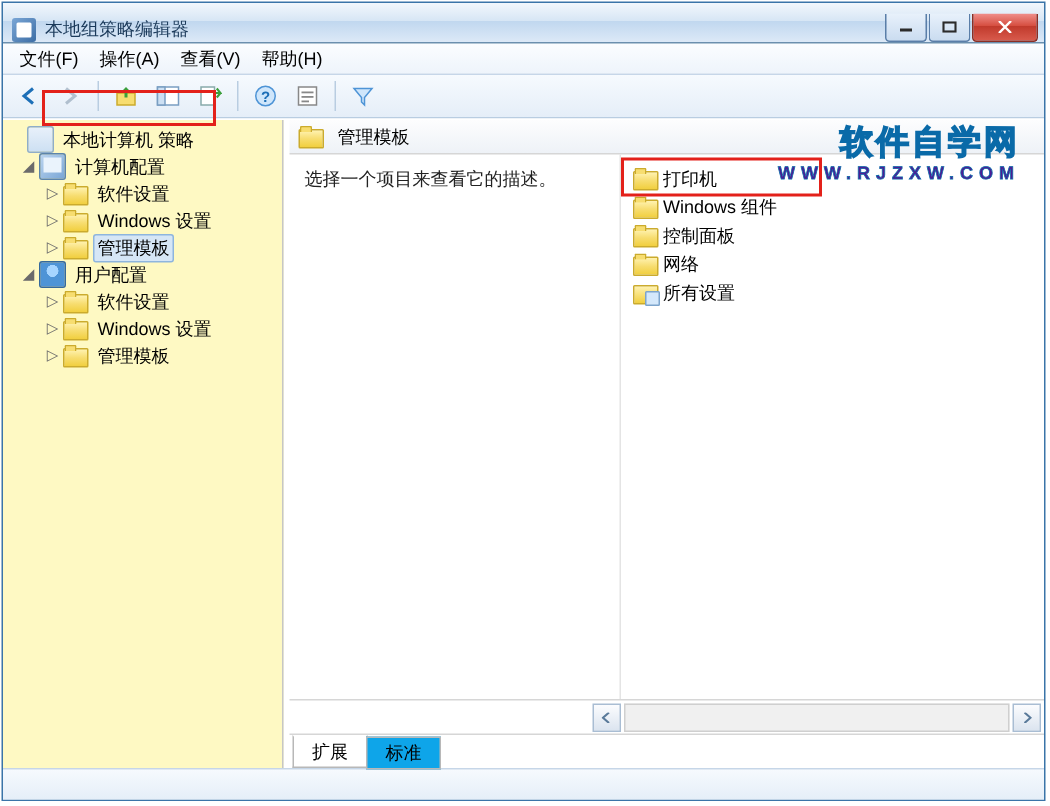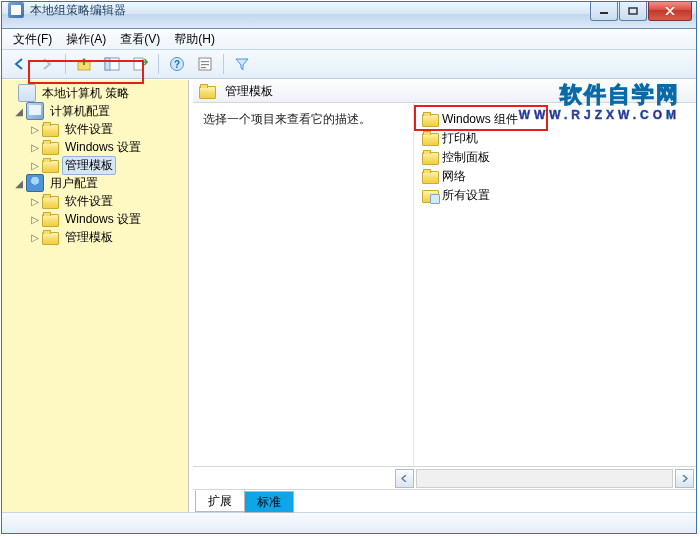--- a/index.html
+++ b/index.html
@@ -1,18 +1,18 @@
 <!DOCTYPE html>
 <html><head>
 <meta charset="utf-8">
 <style>
   html,body{margin:0;padding:0;font-family:"Microsoft YaHei","Segoe UI",sans-serif;font-size:12px;background:#fff}
   .window{width:696px;height:533px;border:1px solid #3a74a8;position:relative;margin:1px;box-sizing:border-box;display:flex;flex-direction:column}
   
-  .titlebar{height:26px;background:linear-gradient(to bottom,#f2f7fc 0%,#d7e6f5 45%,#c0d7ef 46%,#dce9f7 100%);display:flex;align-items:flex-start;border-bottom:1px solid #6b8fae;position:relative}
+  .titlebar{height:26px;background:linear-gradient(to bottom,#f2f7fc 0%,#d7e6f5 45%,#c0d7ef 46%,#dce9f7 100%);display:flex;align-items:flex-end;border-bottom:1px solid #6b8fae;position:relative}
   .title-icon{width:16px;height:16px;margin:0 6px;background:linear-gradient(135deg,#7aa6d6,#3d6ea5);border-radius:2px;position:relative}
   .title-icon::after{content:"";position:absolute;inset:3px;background:#fff;border-radius:1px}
   .title-text{flex:1;color:#1b3a5a;font-size:12px}
   .win-btns{display:flex;height:19px;margin-right:4px}
   .win-btn{width:28px;height:19px;margin-left:1px;border:1px solid #5a7ea8;border-top:none;display:flex;align-items:center;justify-content:center;font-size:11px;color:#2b2b2b;box-sizing:border-box;border-radius:0 0 3px 3px}
   .win-btn.min,.win-btn.max{background:linear-gradient(to bottom,#e8f1fb,#cadcf0)}
   .win-btn.close{width:44px;background:linear-gradient(to bottom,#f08f8b,#d64f41 45%,#c0392b 46%,#d85a4c);color:#fff;border-color:#8a2f25}
   .win-btn svg{display:block}
   
   .menubar{height:20px;background:linear-gradient(to bottom,#fbfdff,#eef4fb);display:flex;align-items:center;padding:0 4px;border-bottom:1px solid #c6d6e8}
@@ -236,25 +236,25 @@
         <span>管理模板</span>
       </div>
       <div class="content-row">
         <div class="desc-pane">
           <span>选择一个项目来查看它的描述。</span>
         </div>
         <div class="vline"></div>
         <div class="list-pane">
           <div class="li-row">
             <span class="ic ic-folder"></span>
+            <span>打印机</span>
+          </div>
+          <div class="li-row">
+            <span class="ic ic-folder"></span>
             <span>Windows 组件</span>
-          </div>
-          <div class="li-row">
-            <span class="ic ic-folder"></span>
-            <span>打印机</span>
           </div>
           <div class="li-row">
             <span class="ic ic-folder"></span>
             <span>控制面板</span>
           </div>
           <div class="li-row">
             <span class="ic ic-folder"></span>
             <span>网络</span>
           </div>
           <div class="li-row">

